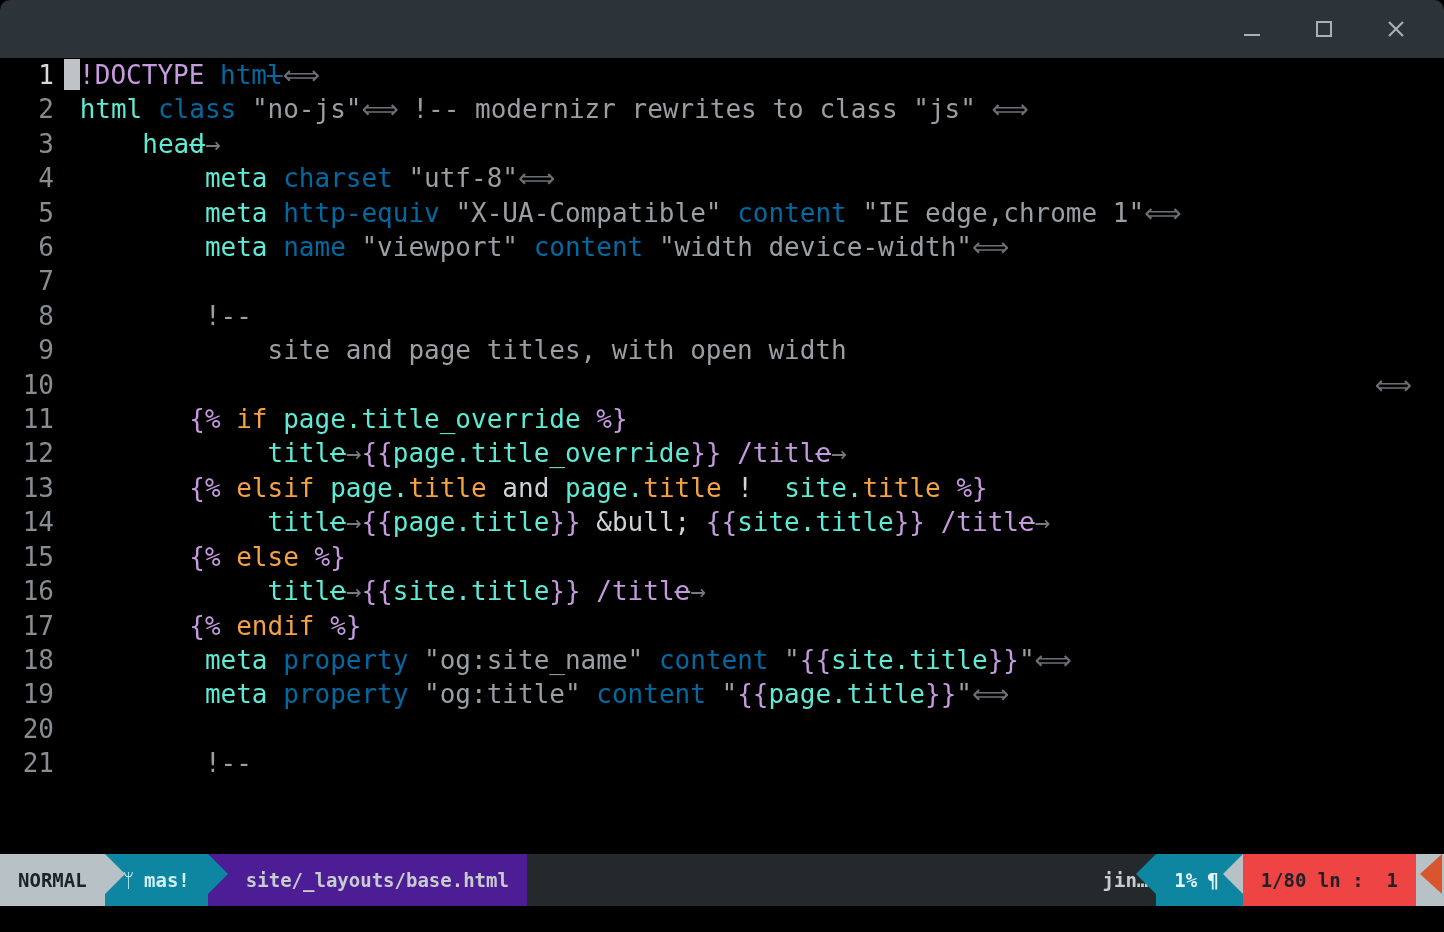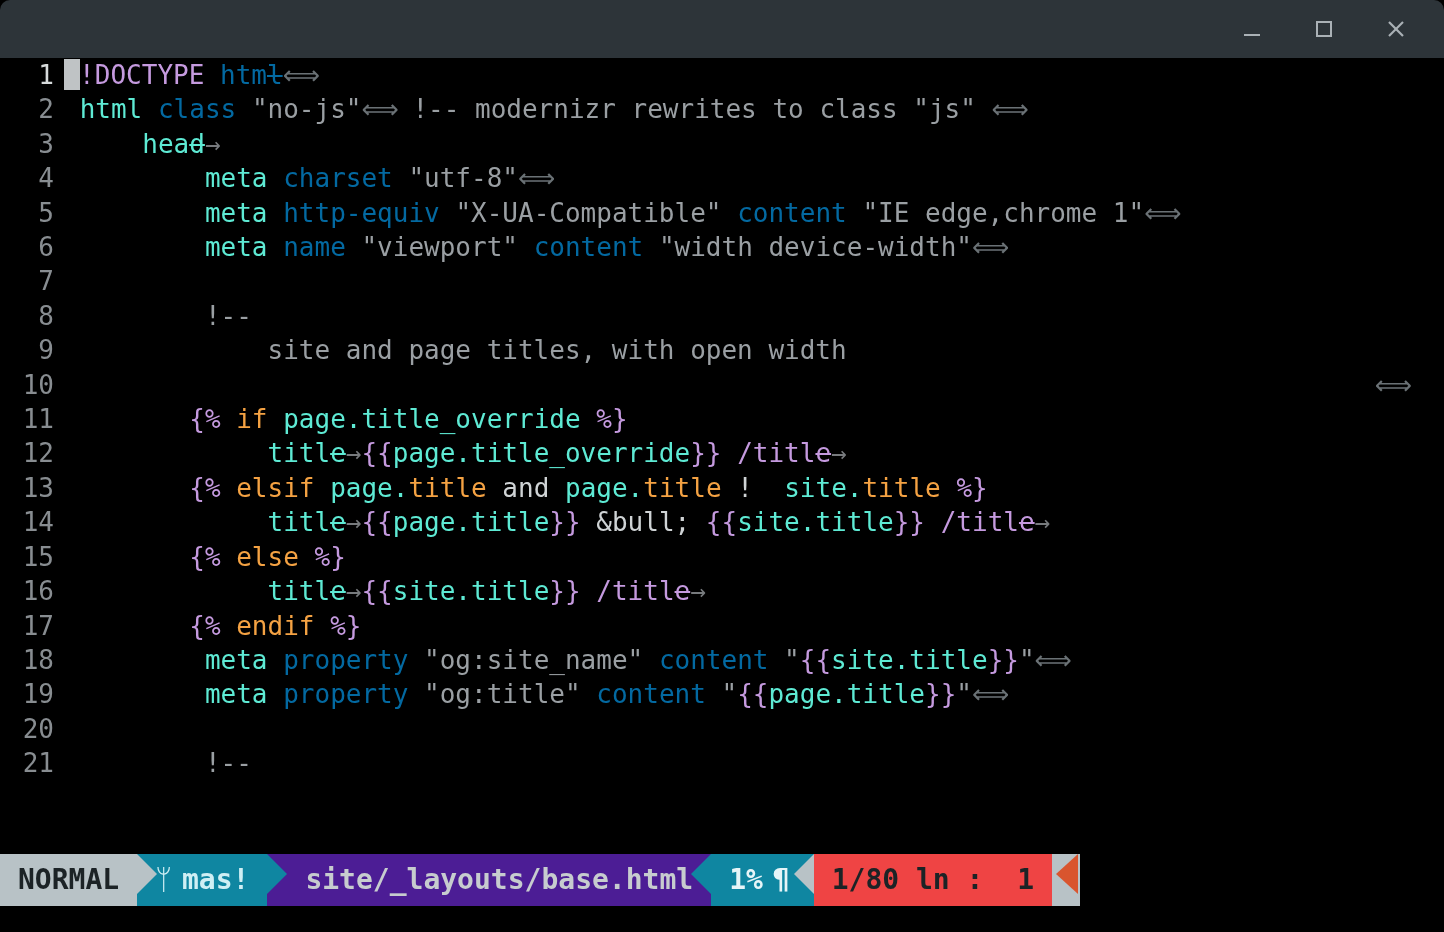--- a/index.html
+++ b/index.html
@@ -77,21 +77,21 @@
     letter-spacing: -2px;
   }
 
   
   .statusbar {
     position: absolute;
     left: 0; right: 0; bottom: 26px;
     height: 52px;
     display: flex;
     align-items: stretch;
-    font-size: 28px;
+    font-size: 19px;
     font-weight: 600;
   }
   .seg {
     display: flex; align-items: center;
     padding: 0 18px;
     position: relative;
   }
   .seg-mode   { background: #b8c2c6; color: #1c2326; }
   .seg-branch { background: #0f86a1; color: #cfeff4; }
   .seg-file   { background: #4c1d95; color: #c7cccf; flex: 0 0 auto; }
@@ -283,20 +283,23 @@
   </div>
   <div class="seg seg-branch">
     <span class="branch-ico">ᛘ</span>
     <span>mas!</span>
     <span class="arrow-r"></span>
   </div>
   <div class="seg seg-file">
     <span style="width:20px;"></span>
     <span>site/_layouts/base.html</span>
   </div>
+  <div class="seg seg-ft">
+    <span>jin…</span>
+  </div>
   <div class="seg seg-info">
     <span class="arrow-l"></span>
     <span>1%</span>
     <span class="para-mark">¶</span>
   </div>
   <div class="seg seg-pos">
     <span class="arrow-l"></span>
     <span>1/80</span>
     <span>&nbsp;</span>
     <span>ln</span>

